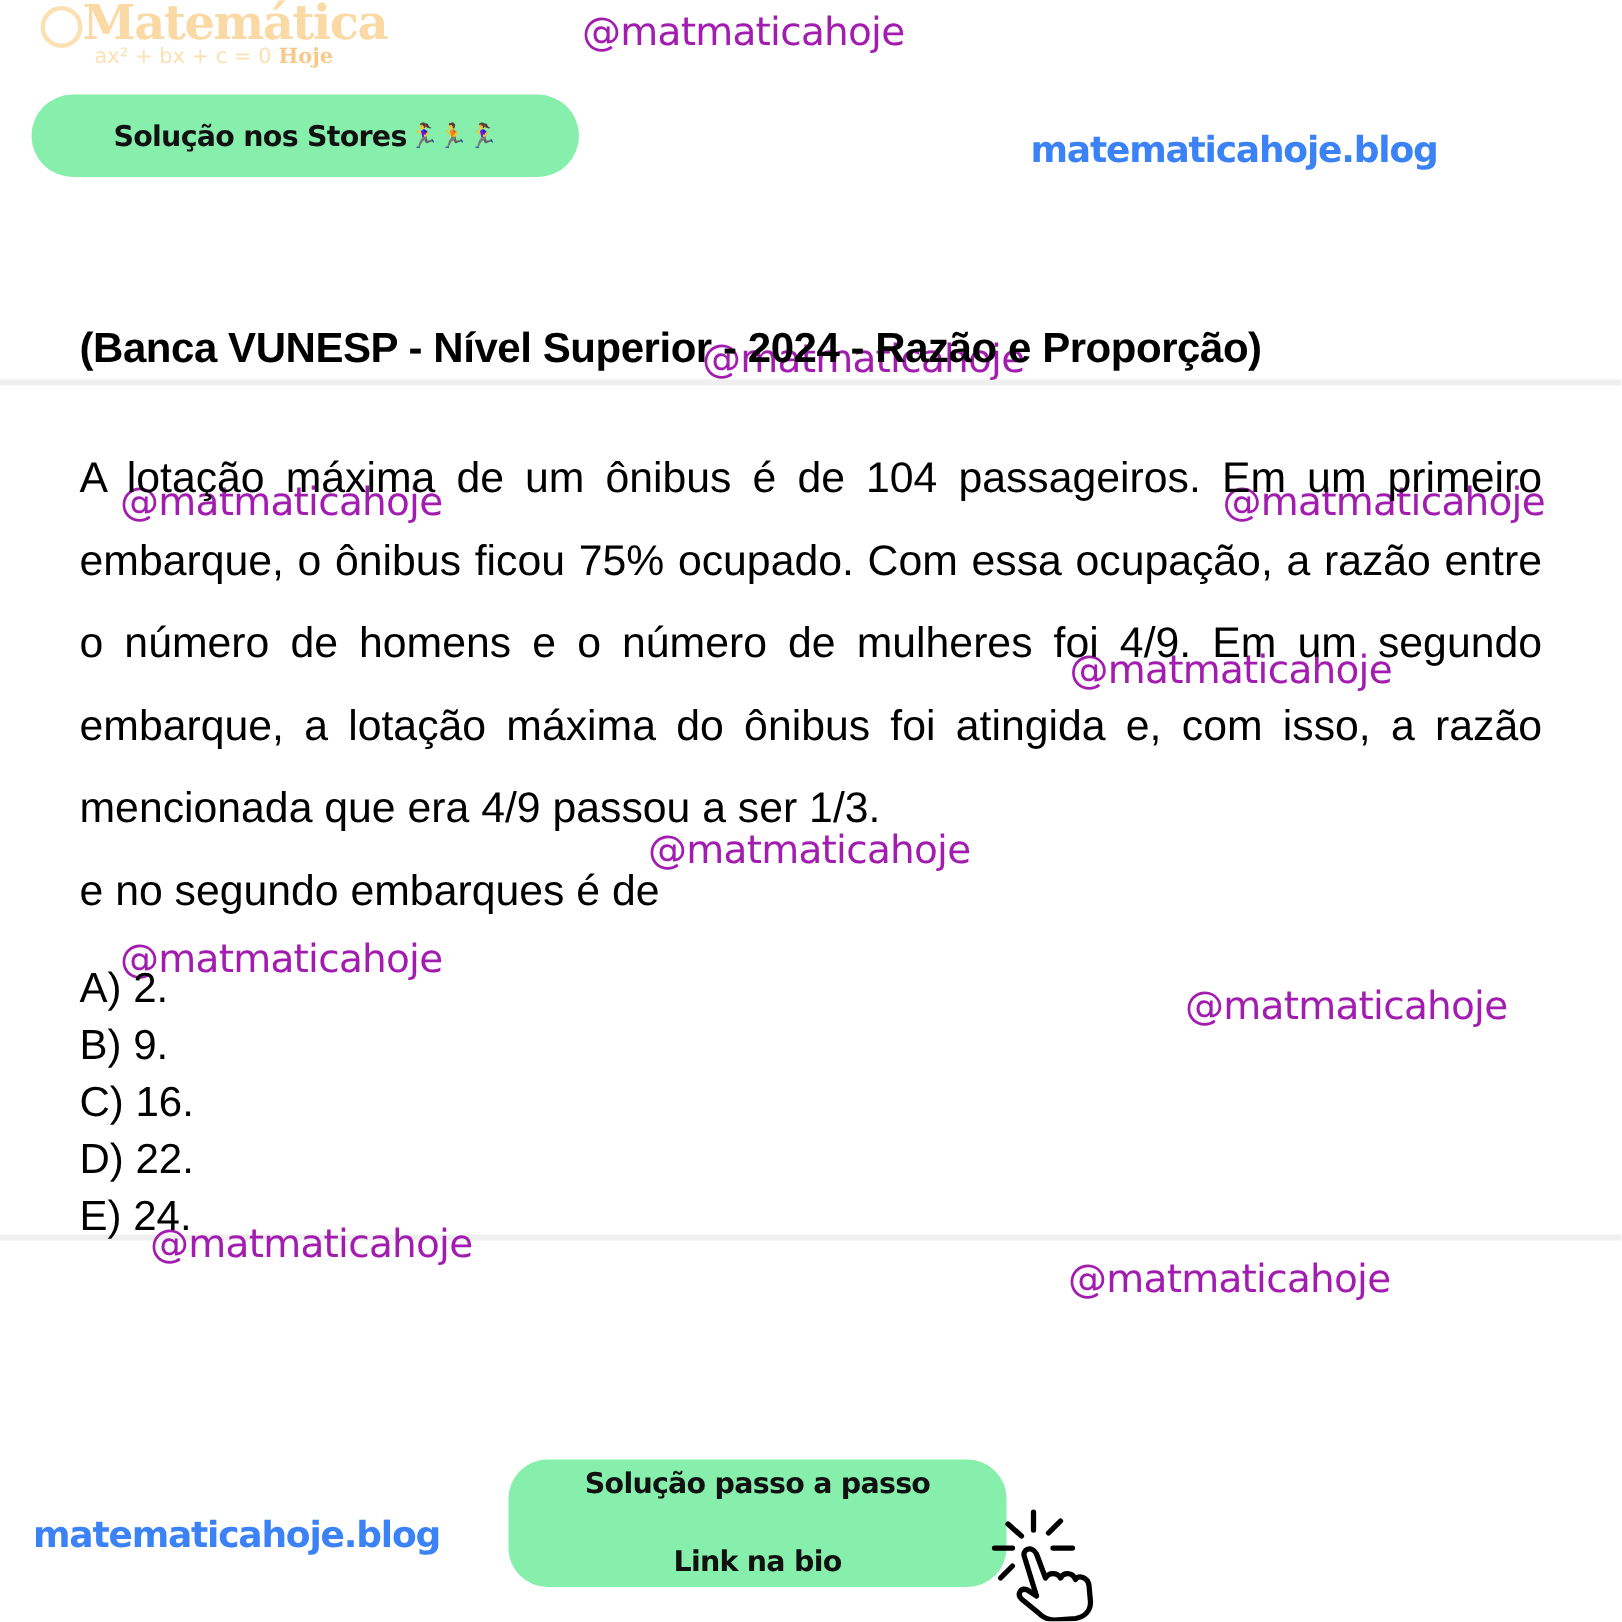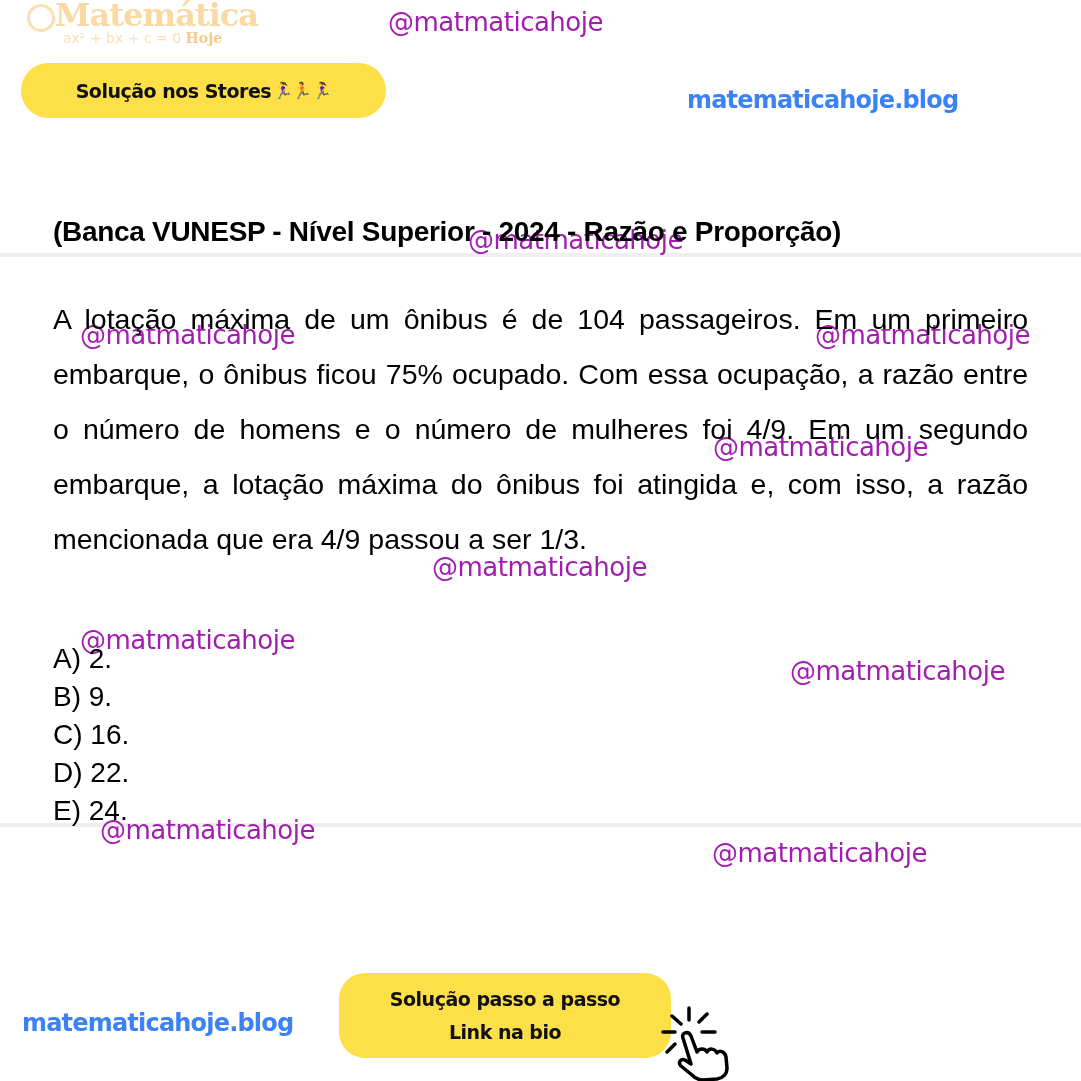--- a/index.html
+++ b/index.html
@@ -33,30 +33,30 @@
       font-family: "DejaVu Serif", serif; font-weight: bold; font-size: 32px;
       color: #fbd9a5; letter-spacing: -1px;
     }
     .logo .formula {
       position: absolute; left: 40px; top: 30px;
       font-family: "DejaVu Sans", sans-serif; font-size: 14px; color: #fbe0b4; text-align: right;
     }
     .logo .hoje { font-family: "DejaVu Serif", serif; font-weight: bold; color: #f7c98a; }
 
     .pill {
-      position: absolute; background: #fde047; border-radius: 30px;
+      position: absolute; background: #86efac; border-radius: 30px;
       display: flex; align-items: center; justify-content: center;
       font-family: "DejaVu Sans", sans-serif; font-weight: bold; color: #111;
       z-index: 2; text-align: center;
     }
     .pill-top { left: 21px; top: 63px; width: 365px; height: 55px; font-size: 19px; letter-spacing: -0.5px; }
     .pill-top .runners { font-size: 16px; margin-left: 2px; color: #d9402b; }
     .pill-bottom {
       left: 339px; top: 973px; width: 332px; height: 85px; font-size: 19px;
-      flex-direction: column; line-height: 33px; border-radius: 26px; letter-spacing: -0.5px;
+      flex-direction: column; line-height: 33px; border-radius: 26px; letter-spacing: -0.5px; justify-content: space-between;
     }
 
     .blog {
       position: absolute; font-family: "DejaVu Sans", sans-serif; font-weight: bold;
       color: #3b82f6; font-size: 24px; letter-spacing: -0.8px; z-index: 2;
     }
     .blog-top { left: 687px; top: 86px; }
     .blog-bottom { left: 22px; top: 1009px; }
 
     .heading {
@@ -107,20 +107,21 @@
   <span>Solução nos Stores</span>
   <span class="runners">🏃‍♀️🏃🏃‍♀️</span>
 </div>
 
 <div class="blog blog-top">matematicahoje.blog</div>
 
 <div class="heading">(Banca VUNESP - Nível Superior - 2024 - Razão e Proporção)</div>
 
 <div class="body-text">
   <p>A lotação máxima de um ônibus é de 104 passageiros. Em um primeiro embarque, o ônibus ficou 75% ocupado. Com essa ocupação, a razão entre o número de homens e o número de mulheres foi 4/9. Em um segundo embarque, a lotação máxima do ônibus foi atingida e, com isso, a razão mencionada que era 4/9 passou a ser 1/3.</p>
+  <p class="last">e no segundo embarques é de</p>
 </div>
 
 <div class="options">
   <div>A) 2.</div>
   <div>B) 9.</div>
   <div>C) 16.</div>
   <div>D) 22.</div>
   <div>E) 24.</div>
 </div>
 

